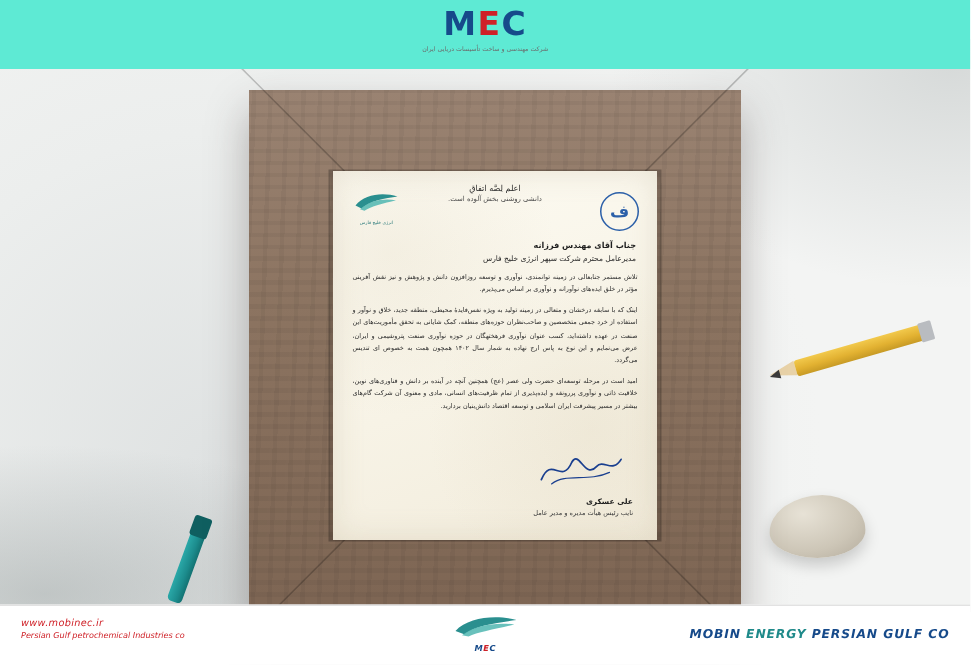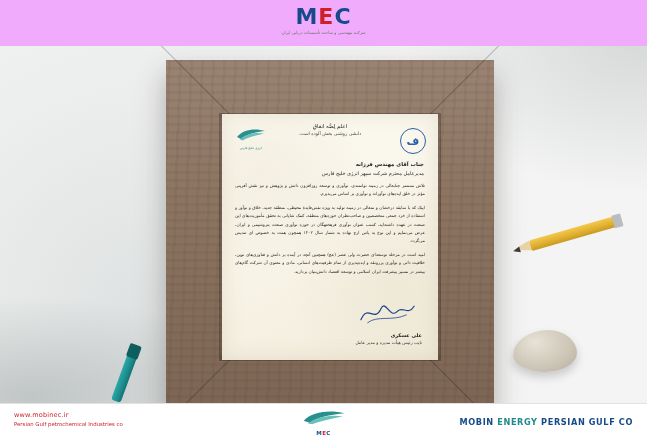--- a/index.html
+++ b/index.html
@@ -17,21 +17,21 @@
     overflow: hidden;
     background: #ffffff;
   }
 
   
   .top-band {
     position: absolute;
     left: 0; top: 0;
     width: 647px;
     height: 46px;
-    background: #f0abfc;
+    background: #5eead4;
     z-index: 40;
   }
   .brand-logo {
     position: absolute;
     left: 50%;
     transform: translateX(-50%);
     top: 6px;
     text-align: center;
     width: 200px;
   }
@@ -345,20 +345,21 @@
 
   
   .bottom-band {
     position: absolute;
     left: 0;
     bottom: 0;
     width: 647px;
     height: 40px;
     background: #ffffff;
     z-index: 40;
+    font-style: italic;
   }
   .bottom-rule {
     position: absolute;
     left: 0; top: 0;
     width: 647px; height: 1px;
     background: #e2e2e2;
   }
   .site {
     position: absolute;
     left: 14px;

